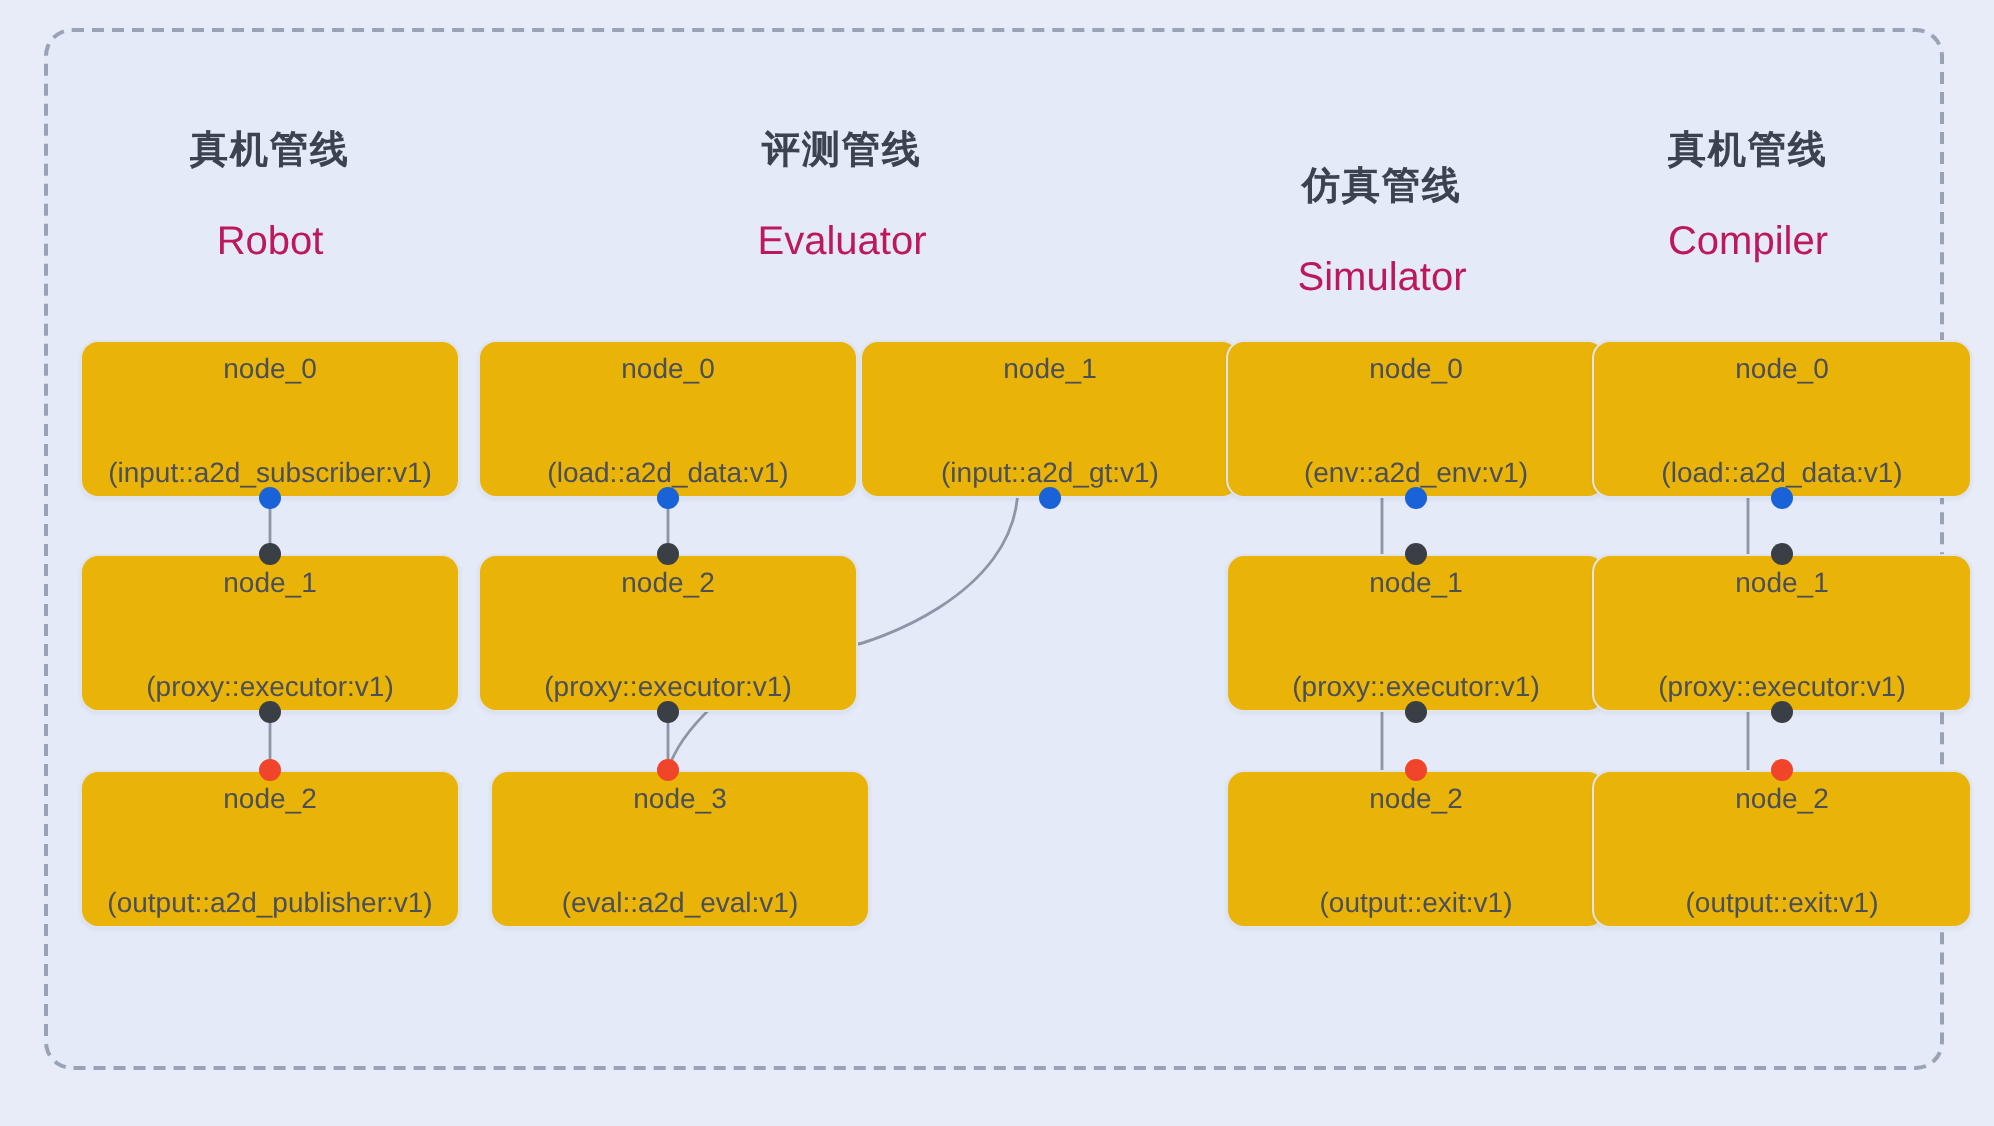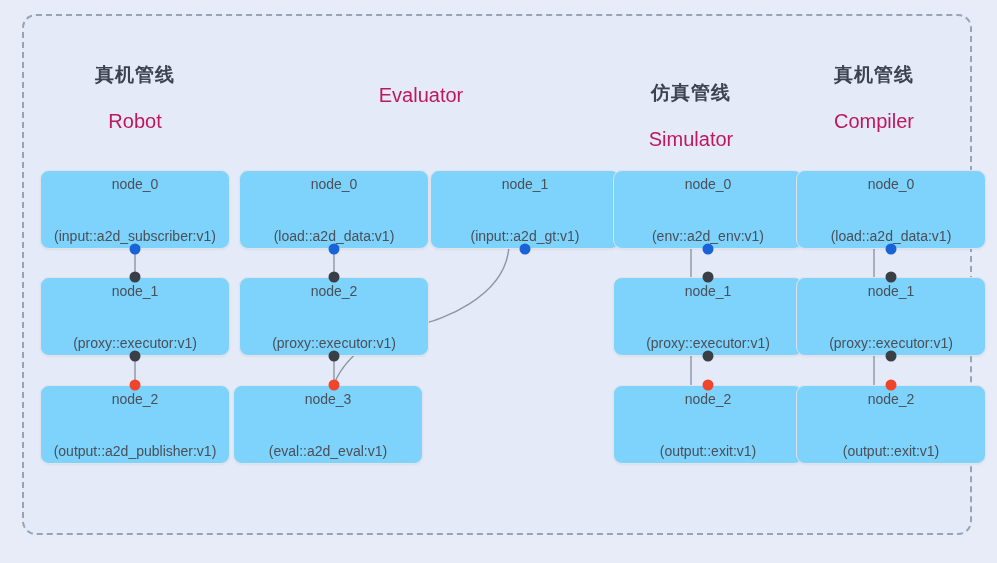--- a/index.html
+++ b/index.html
@@ -40,21 +40,21 @@
   .col-head .en{
     margin-top:22px;
     font-size:20px;
     color:#be185d;
     white-space:nowrap;
   }
   .node{
     position:absolute;
     box-sizing:border-box;
     width:190px;height:79px;
-    background:#7dd3fc;
+    background:#eab308;
     border:1px solid #dfe3ec;
     border-radius:9px;
     box-shadow:0 1px 2px rgba(40,50,80,.06);
     display:flex;
     flex-direction:column;
     align-items:center;
     justify-content:center;
     gap:6px;
   }
   .node .nname{
@@ -106,20 +106,21 @@
       <path d="M691,356 L691,385"></path>
       <path d="M874,249 L874,277"></path>
       <path d="M874,356 L874,385"></path>
     </svg>
   <div id="heads">
       <div class="col-head" style="left: 35px; top: 62px;">
         <div class="zh">真机管线</div>
         <div class="en">Robot</div>
       </div>
       <div class="col-head" style="left: 321px; top: 62px;">
+        <div class="zh">评测管线</div>
         <div class="en">Evaluator</div>
       </div>
       <div class="col-head" style="left: 591px; top: 80px;">
         <div class="zh">仿真管线</div>
         <div class="en">Simulator</div>
       </div>
       <div class="col-head" style="left: 774px; top: 62px;">
         <div class="zh">真机管线</div>
         <div class="en">Compiler</div>
       </div>
@@ -145,21 +146,21 @@
         <div class="nname">node_0</div>
         <div class="ntype">(load::a2d_data:v1)</div>
       </div>
       <div class="port blue" style="left: 334px; top: 249px;"></div>
       <div class="node" style="left: 239px; top: 277px;">
         <div class="nname">node_2</div>
         <div class="ntype">(proxy::executor:v1)</div>
       </div>
       <div class="port dark" style="left: 334px; top: 277px;"></div>
       <div class="port dark" style="left: 334px; top: 356px;"></div>
-      <div class="node" style="left: 233px; top: 385px;">
+      <div class="node" style="left: 245px; top: 385px;">
         <div class="nname">node_3</div>
         <div class="ntype">(eval::a2d_eval:v1)</div>
       </div>
       <div class="port red" style="left: 334px; top: 385px;"></div>
       <div class="node" style="left: 430px; top: 170px;">
         <div class="nname">node_1</div>
         <div class="ntype">(input::a2d_gt:v1)</div>
       </div>
       <div class="port blue" style="left: 525px; top: 249px;"></div>
       <div class="node" style="left: 613px; top: 170px;">

